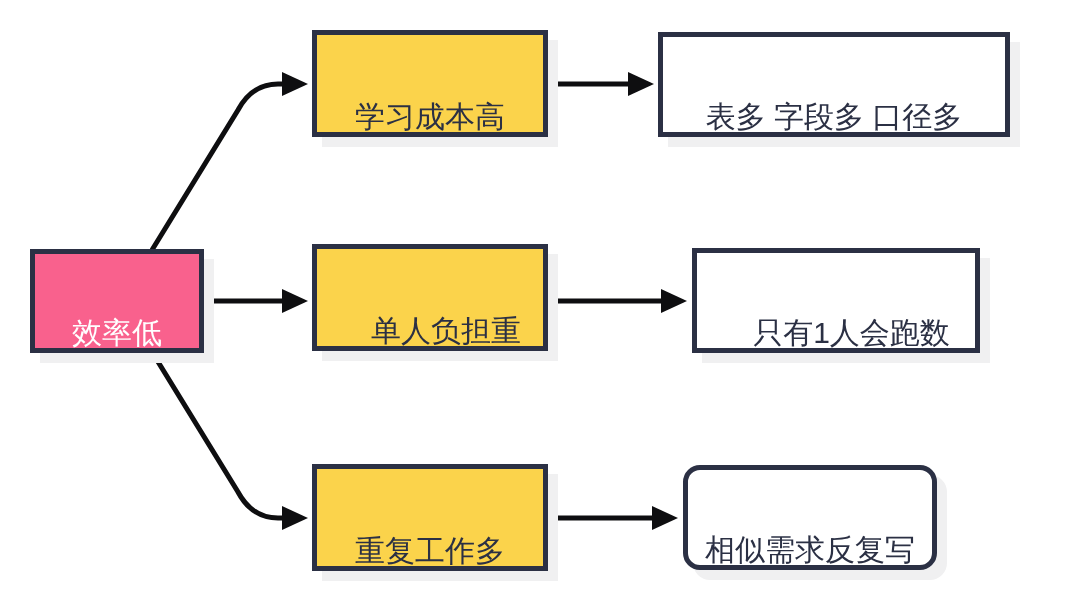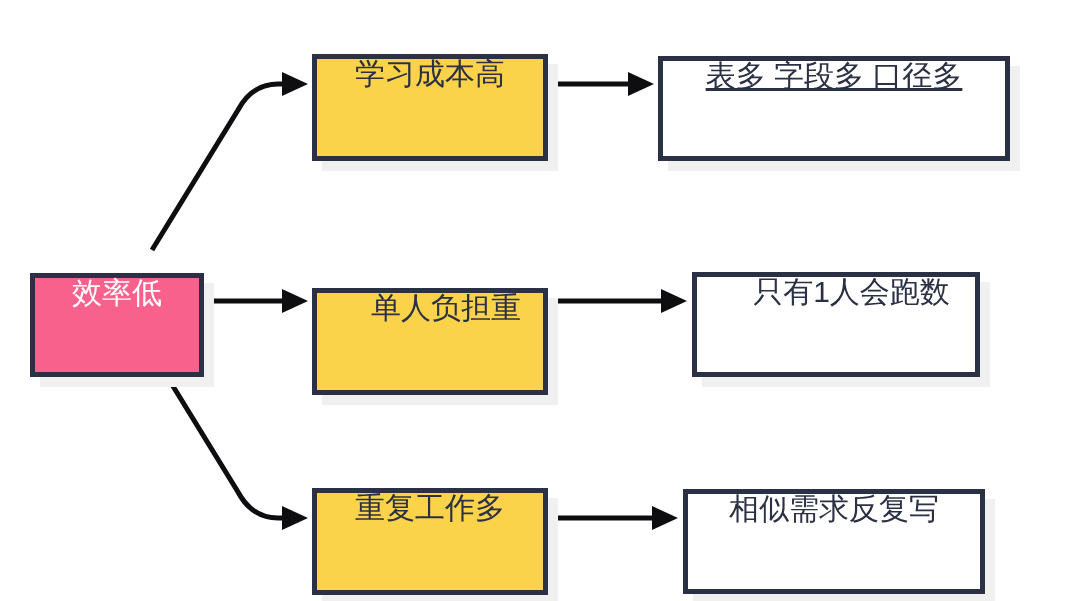--- a/index.html
+++ b/index.html
@@ -14,50 +14,49 @@
     background: var(--background, #ffffff);
     overflow: hidden;
     font-family: "Liberation Sans", "DejaVu Sans", sans-serif;
   }
   .node {
     position: absolute;
     box-sizing: border-box;
     border: 5px solid var(--border);
     box-shadow: 10px 10px 0 var(--shadow);
     display: flex;
-    align-items: flex-start;
+    align-items: flex-end;
     justify-content: center;
     font-size: 30px;
     line-height: 1;
     white-space: nowrap;
-    margin-top: 24px;
   }
   .root-node {
     left: 30px;  top: 249px;
     width: 174px; height: 104px;
     background: var(--root-fill);
     color: var(--root-text);
   }
   .cause-node {
     left: 312px;
     width: 236px; height: 107px;
     background: var(--cause-fill);
     color: var(--node-text);
   }
   .cause-0 { top: 30px; }
-  .cause-1 { top: 264px; padding-left: 32px; }
+  .cause-1 { top: 244px; padding-left: 32px; }
   .cause-2 { top: 464px; }
   .detail-node {
     background: var(--detail-fill);
     color: var(--node-text);
     height: 105px;
   }
-  .detail-0 { left: 658px; top: 32px;  width: 352px; text-decoration: underline; }
+  .detail-0 { left: 658px; top: 32px;  width: 352px; }
   .detail-1 { left: 692px; top: 248px; width: 288px; padding-left: 31px; }
-  .detail-2 { left: 683px; top: 465px; width: 302px; }
+  .detail-2 { left: 683px; top: 465px; width: 254px; border-radius: 17px; }
   .arrow-layer {
     position: absolute;
     left: 0; top: 0;
     width: 1080px; height: 601px;
     pointer-events: none;
   }
   .arrow-line {
     stroke: var(--arrow);
     stroke-width: 5;
     fill: none;

